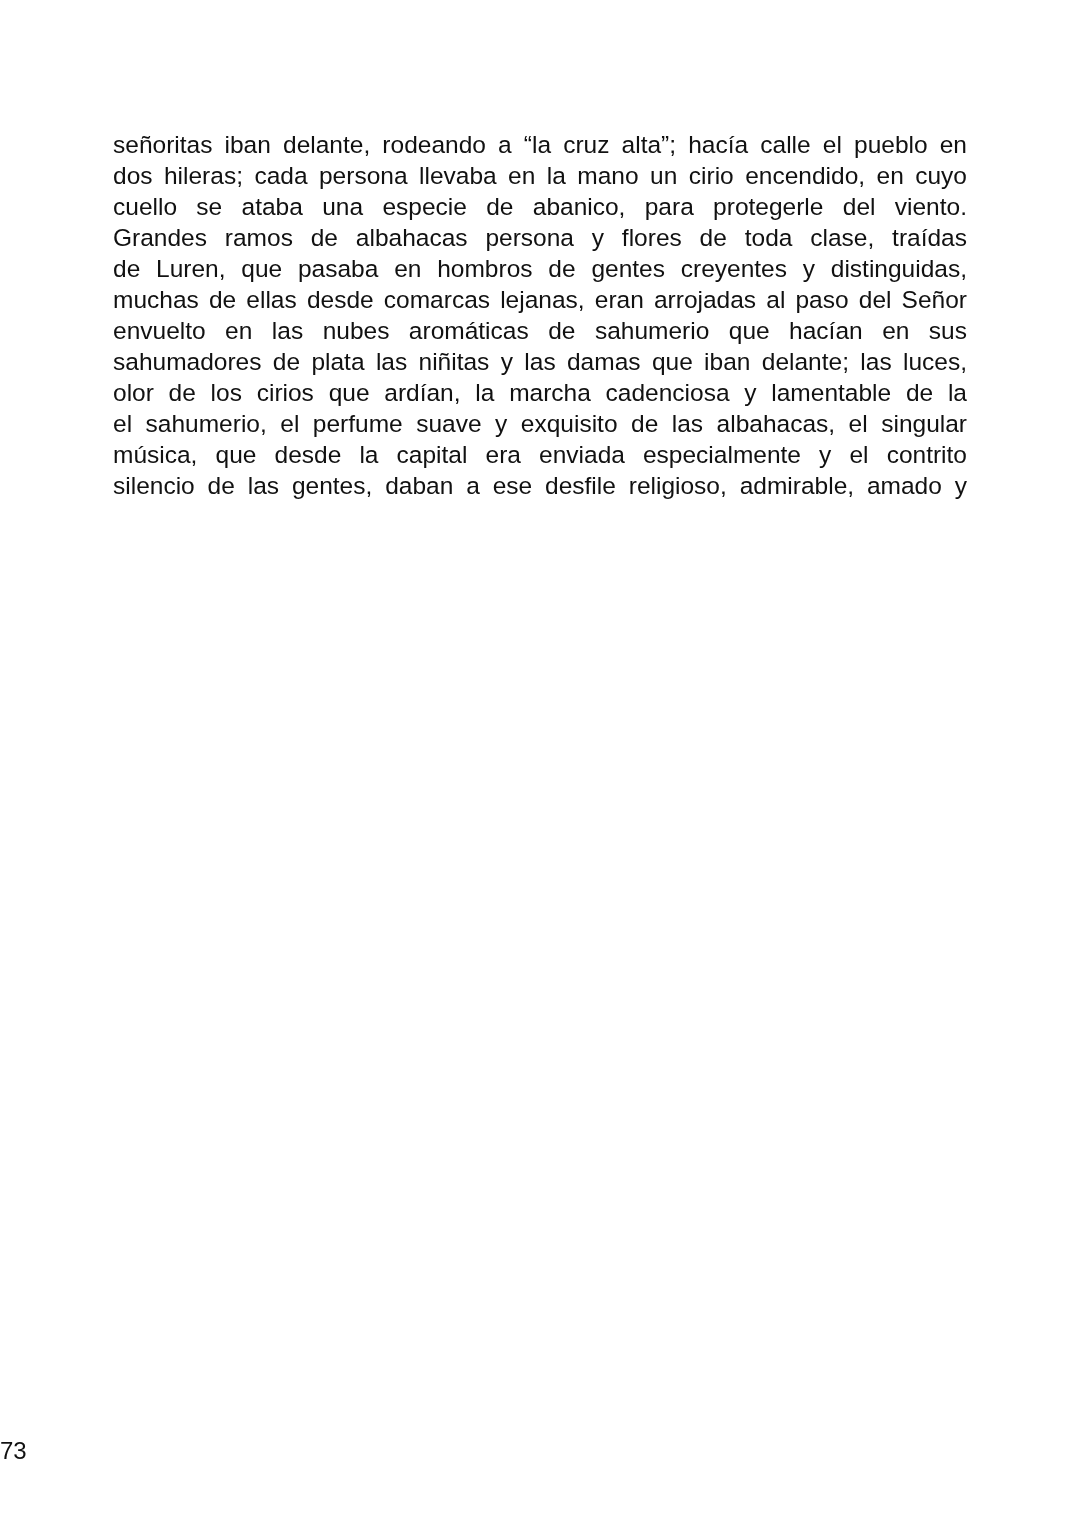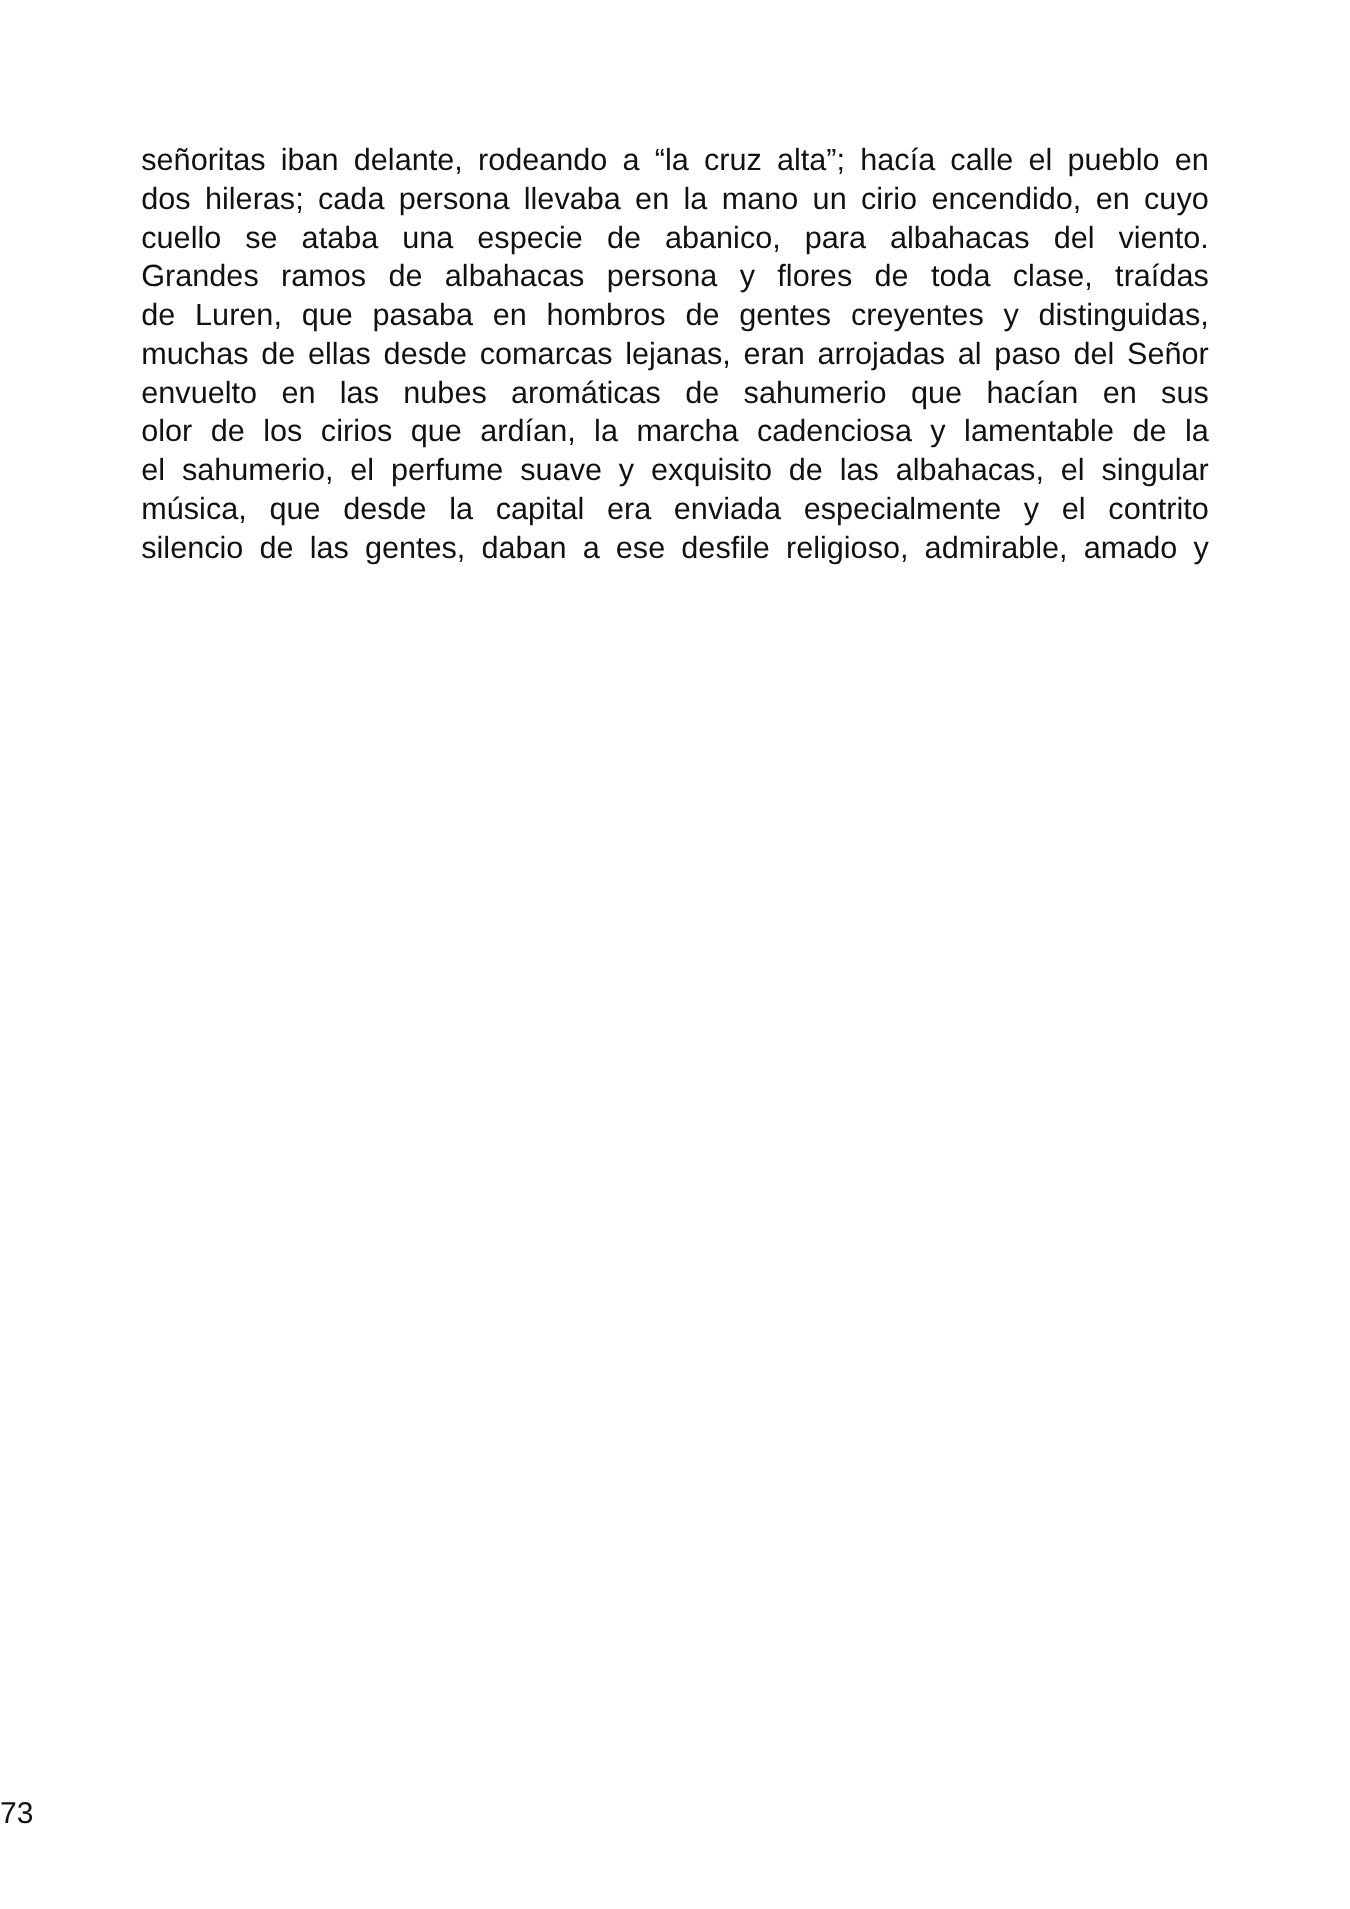--- a/index.html
+++ b/index.html
@@ -11,21 +11,21 @@
       width: 1080px;
       height: 1527px;
       position: relative;
       overflow: hidden;
       font-family: "Liberation Sans", sans-serif;
       color: #111111;
     }
     .page-body {
       position: absolute;
       left: 113px;
-      top: 113px;
+      top: 129px;
       width: 854px;
     }
     .line {
       display: block;
       font-size: 24.5px;
       line-height: 31px;
       height: 31px;
       text-align: justify;
       text-align-last: justify;
       white-space: nowrap;
@@ -43,24 +43,25 @@
       font-size: 24px;
       line-height: 30px;
     }
   </style>
 </head>
 <body>
 
 <div class="page-body">
   <span class="line">señoritas iban delante, rodeando a “la cruz alta”; hacía calle el pueblo en</span>
   <span class="line">dos hileras; cada persona llevaba en la mano un cirio encendido, en cuyo</span>
-  <span class="line">cuello se ataba una especie de abanico, para albahacas del viento.</span>
+  <span class="line">cuello se ataba una especie de abanico, para protegerle del viento.</span>
   <span class="line">Grandes ramos de albahacas persona y flores de toda clase, traídas</span>
   <span class="line">de Luren, que pasaba en hombros de gentes creyentes y distinguidas,</span>
   <span class="line">muchas de ellas desde comarcas lejanas, eran arrojadas al paso del Señor</span>
   <span class="line">envuelto en las nubes aromáticas de sahumerio que hacían en sus</span>
+  <span class="line">sahumadores de plata las niñitas y las damas que iban delante; las luces,</span>
   <span class="line">olor de los cirios que ardían, la marcha cadenciosa y lamentable de la</span>
   <span class="line">el sahumerio, el perfume suave y exquisito de las albahacas, el singular</span>
   <span class="line">música, que desde la capital era enviada especialmente y el contrito</span>
   <span class="line">silencio de las gentes, daban a ese desfile religioso, admirable, amado y</span>
 </div>
 
 <div class="page-number">73</div>
 
 </body></html>

